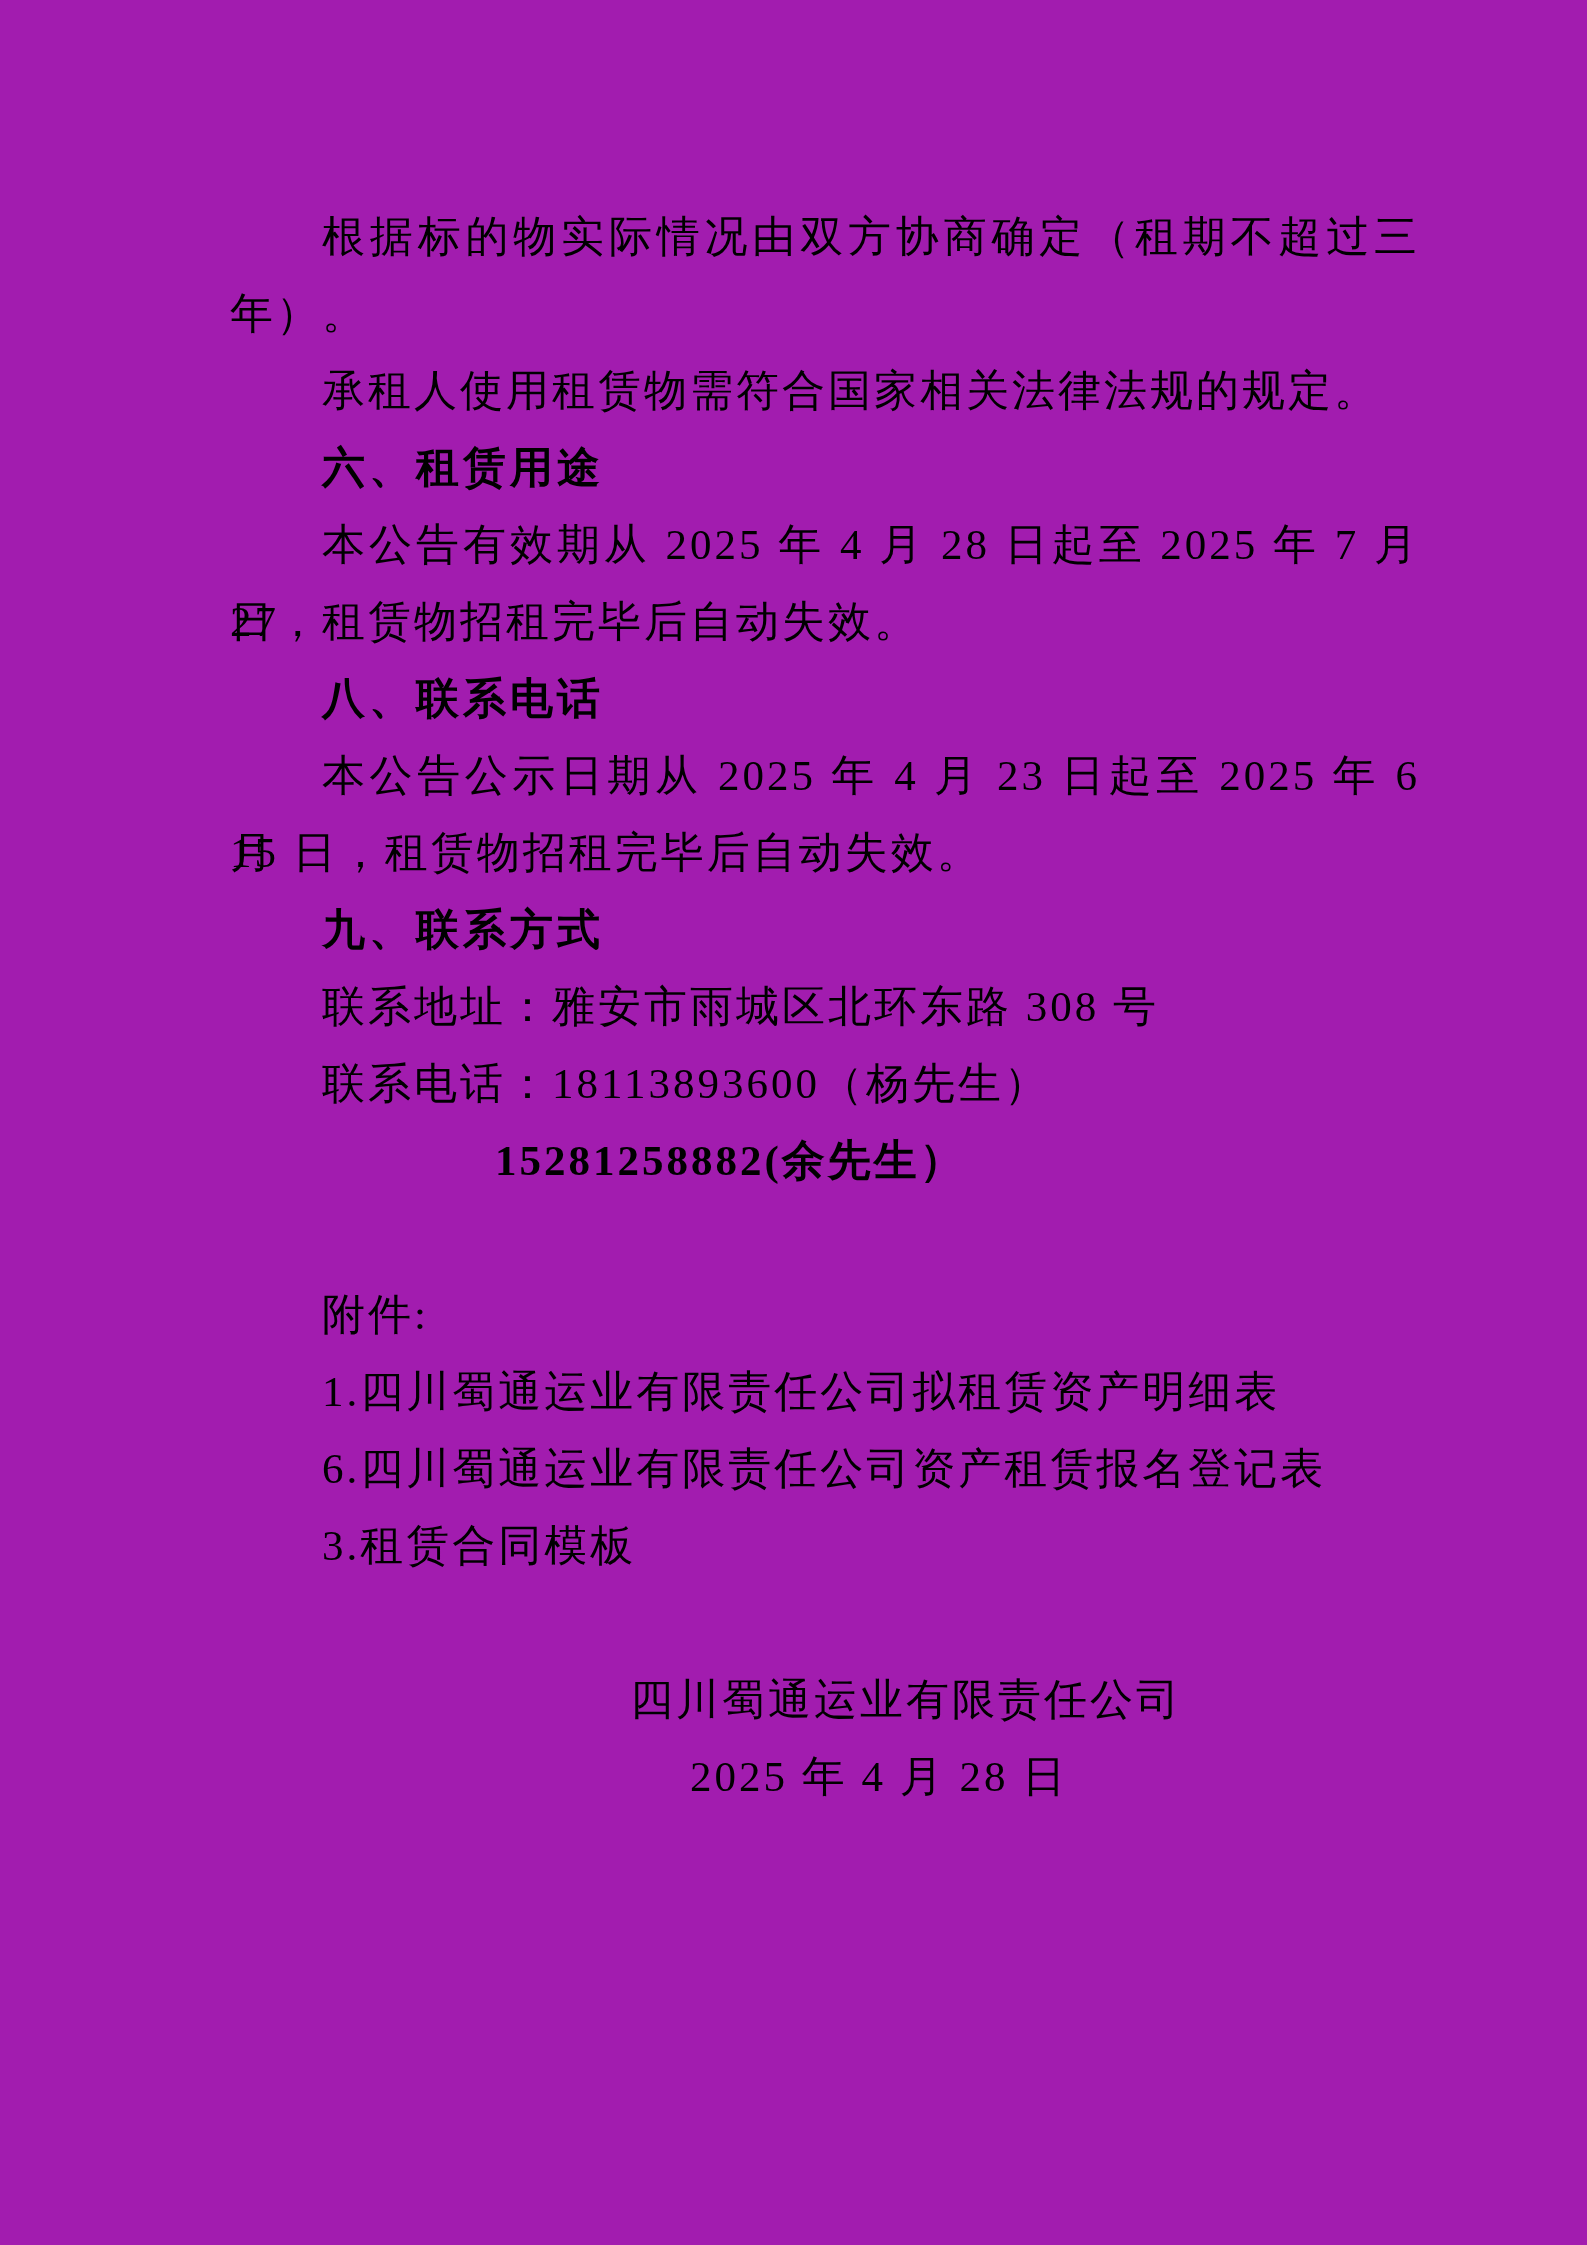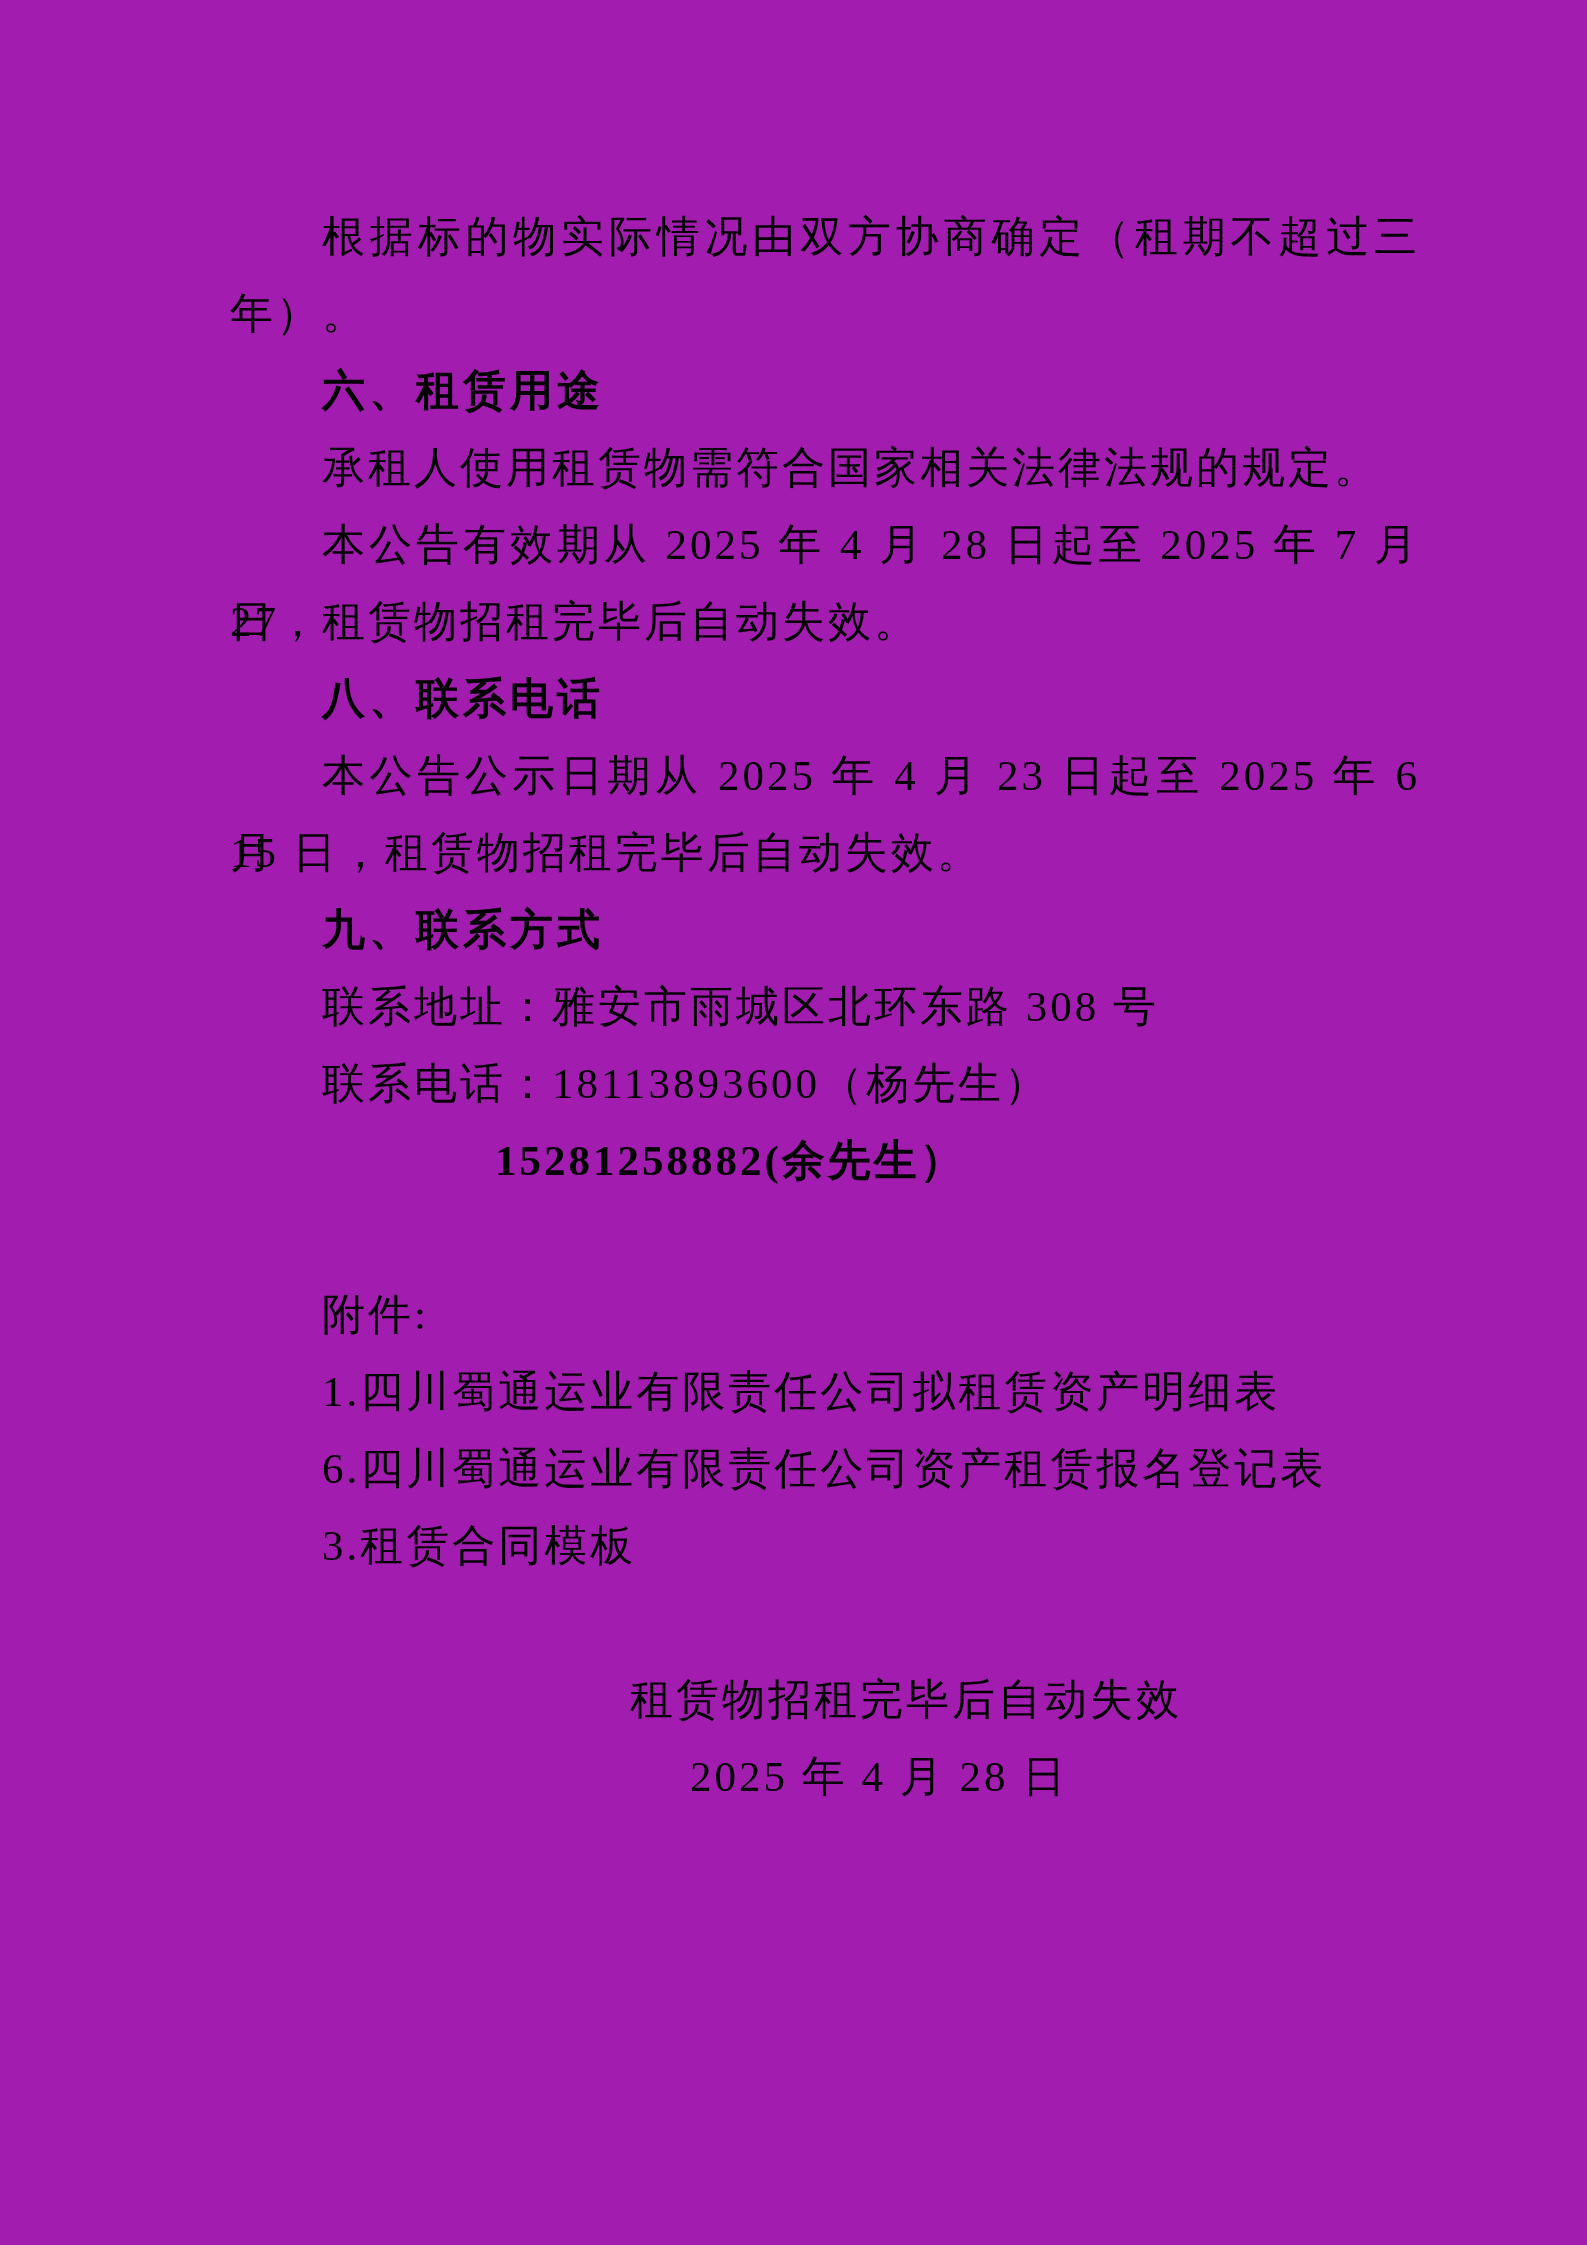--- a/index.html
+++ b/index.html
@@ -39,22 +39,22 @@
   .sig-date{padding-left:460px;}
 </style>
 </head>
 <body>
 
 <div class="page">
 
   <div class="line indent justify">根据标的物实际情况由双方协商确定（租期不超过三</div>
   <div class="line">年）。</div>
 
+  <div class="line indent">承租人使用租赁物需符合国家相关法律法规的规定。</div>
   <div class="line indent heading">六、租赁用途</div>
-  <div class="line indent">承租人使用租赁物需符合国家相关法律法规的规定。</div>
 
   <div class="line indent justify">本公告有效期从 2025 年 4 月 28 日起至 2025 年 7 月 27</div>
   <div class="line">日，租赁物招租完毕后自动失效。</div>
 
   <div class="line indent heading">八、联系电话</div>
   <div class="line indent justify">本公告公示日期从 2025 年 4 月 23 日起至 2025 年 6 月</div>
   <div class="line">15 日，租赁物招租完毕后自动失效。</div>
 
   <div class="line indent heading">九、联系方式</div>
   <div class="line indent">联系地址：雅安市雨城区北环东路 308 号</div>
@@ -63,16 +63,16 @@
 
   <div class="blank"></div>
 
   <div class="line indent">附件:</div>
   <div class="line indent">1.四川蜀通运业有限责任公司拟租赁资产明细表</div>
   <div class="line indent">6.四川蜀通运业有限责任公司资产租赁报名登记表</div>
   <div class="line indent">3.租赁合同模板</div>
 
   <div class="blank"></div>
 
-  <div class="line sig-company">租赁物招租完毕后自动失效</div>
+  <div class="line sig-company">四川蜀通运业有限责任公司</div>
   <div class="line sig-date">2025 年 4 月 28 日</div>
 
 </div>
 
 </body></html>

